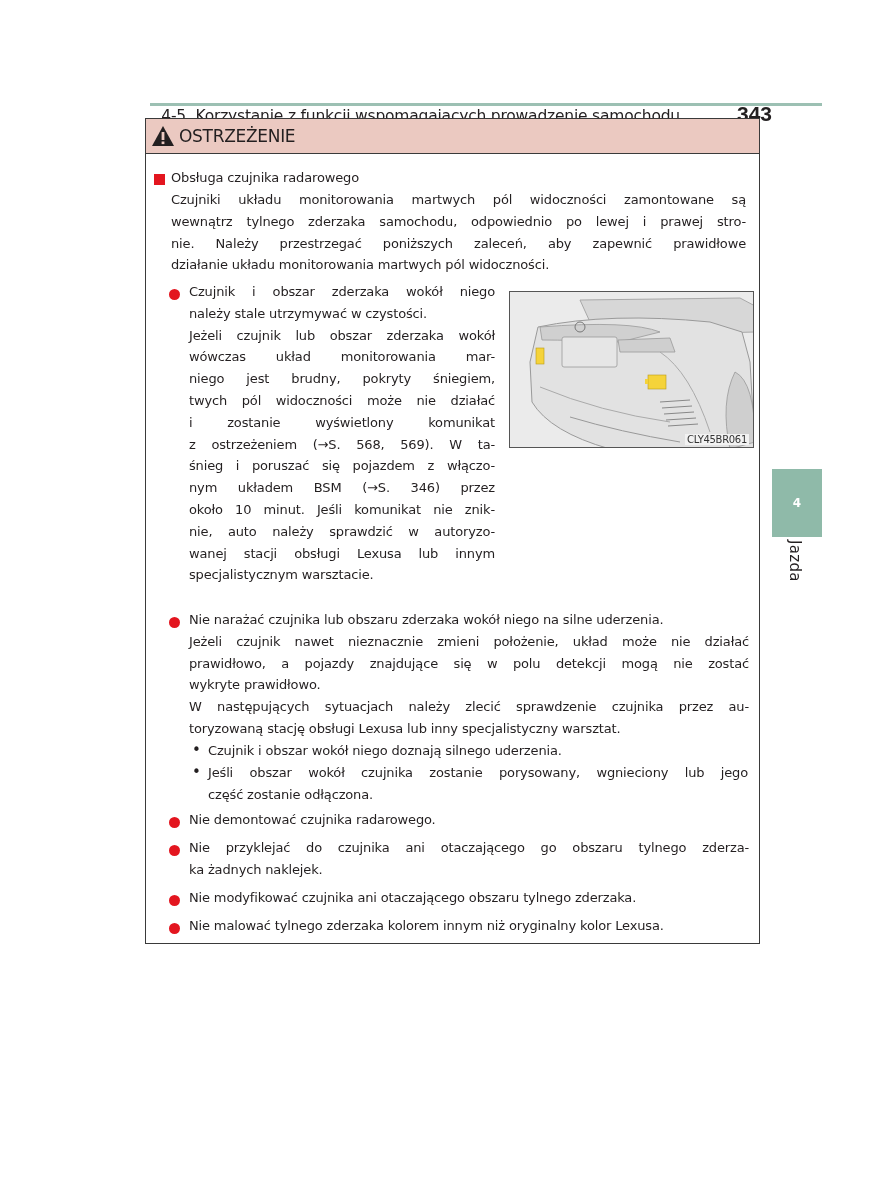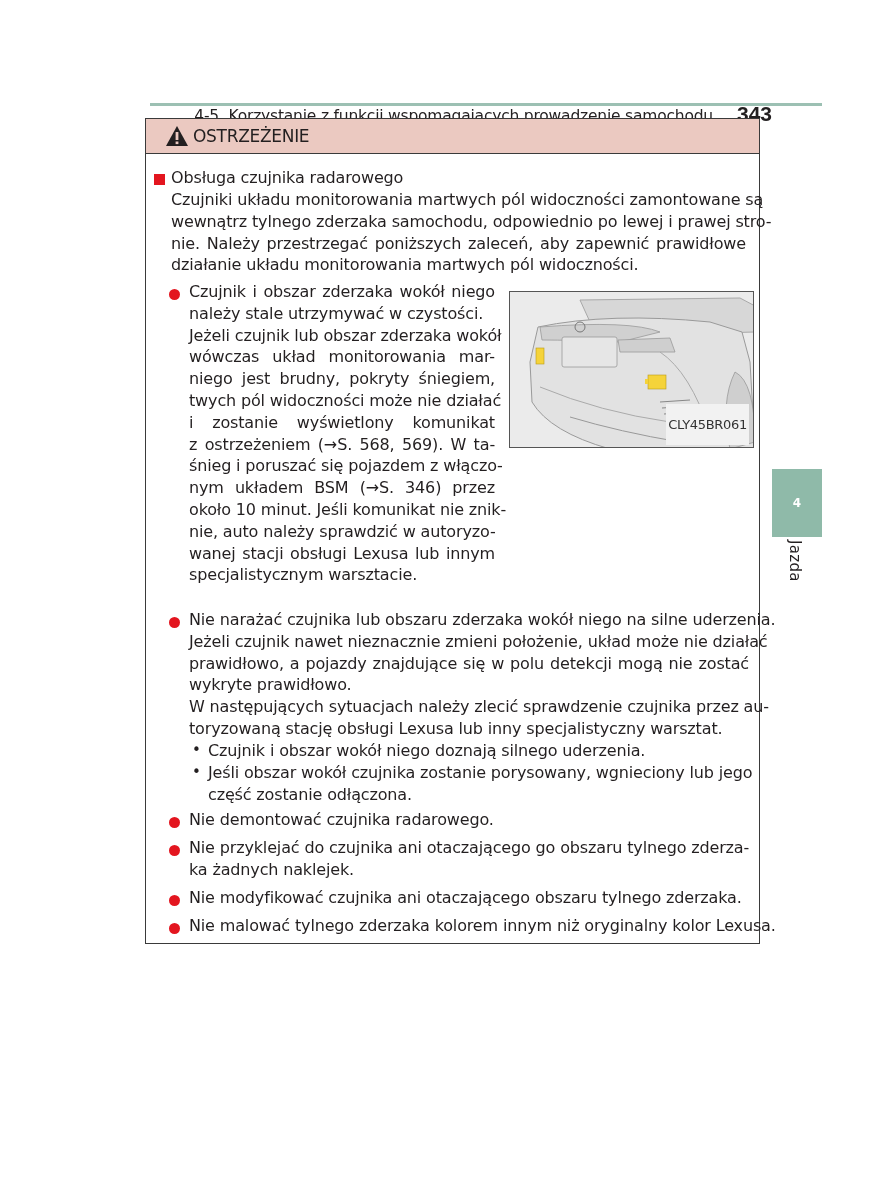--- a/index.html
+++ b/index.html
@@ -2,53 +2,53 @@
 <html><head>
 <meta charset="utf-8">
 <style>
   html, body { margin: 0; padding: 0; }
   body {
     width: 877px; height: 1200px; background: #ffffff; position: relative; overflow: hidden;
     font-family: "DejaVu Sans", "Liberation Sans", sans-serif; color: #231f20;
   }
   .page-header {
     position: absolute; left: 150px; top: 74px; width: 622px; height: 28px;
-    display: flex; justify-content: flex-end; align-items: baseline;
+    display: flex; justify-content: flex-end; align-items: baseline; gap: 33px;
   }
   .section-title { font-size: 15.5px; letter-spacing: -0.2px; color: #231f20; margin-right: 24px; }
   .page-number { font-family: "Liberation Sans", sans-serif; font-weight: bold; font-size: 21px; color: #231f20; margin-top: 28px; }
   .header-rule { position: absolute; left: 150px; top: 103px; width: 672px; height: 3px; background: #9cc0b3; }
 
   .warning-box {
     position: absolute; left: 145px; top: 118px; width: 615px; height: 826px;
     border: 1.5px solid #3a3a3a; box-sizing: border-box;
   }
   .warning-header {
     height: 35px; background: #ebc9c1; border-bottom: 1.5px solid #3a3a3a;
-    display: flex; align-items: center; padding-left: 20px; box-sizing: border-box;
+    display: flex; align-items: center; padding-left: 6px; box-sizing: border-box;
   }
   .warning-header svg { width: 22px; height: 20px; margin-right: 5px; }
   .warning-title { font-size: 17px; color: #231f20; letter-spacing: -0.3px; }
 
   .content { position: absolute; left: 0; top: 35px; right: 0; bottom: 0; }
   .abs { position: absolute; }
-  .line { font-size: 16px; line-height: 21.8px; white-space: nowrap; letter-spacing: -0.15px; }
+  .line { font-size: 13px; line-height: 21.8px; white-space: nowrap; letter-spacing: -0.15px; }
   .just { text-align: justify; text-align-last: justify; }
 
   .sq-bullet { width: 11px; height: 11px; background: #e3151f; }
   .dot-bullet { width: 11px; height: 11px; border-radius: 50%; background: #e3151f; }
   .small-bullet { font-size: 15px; }
 
   .figure {
     position: absolute; left: 509px; top: 291px; width: 245px; height: 157px;
     border: 1.5px solid #555; box-sizing: border-box; background: #e9e9e9; overflow: hidden;
   }
   .fig-code {
-    position: absolute; right: 4px; bottom: 2px; font-size: 13px; color: #333;
-    background: #f2f2f2; padding: 13px 2px; letter-spacing: -0.3px;
+    position: absolute; right: 4px; bottom: 2px; font-size: 10px; color: #333;
+    background: #f2f2f2; padding: 0 2px; letter-spacing: -0.3px;
   }
 
   .side-tab {
     position: absolute; left: 772px; top: 469px; width: 50px; height: 68px; background: #8fbaa9;
     display: flex; align-items: center; justify-content: center;
   }
   .side-tab span { color: #ffffff; font-size: 12px; font-weight: bold; }
   .side-label {
     position: absolute; left: 786px; top: 540px; font-size: 15px; color: #231f20;
     writing-mode: vertical-rl; letter-spacing: 0.3px;

